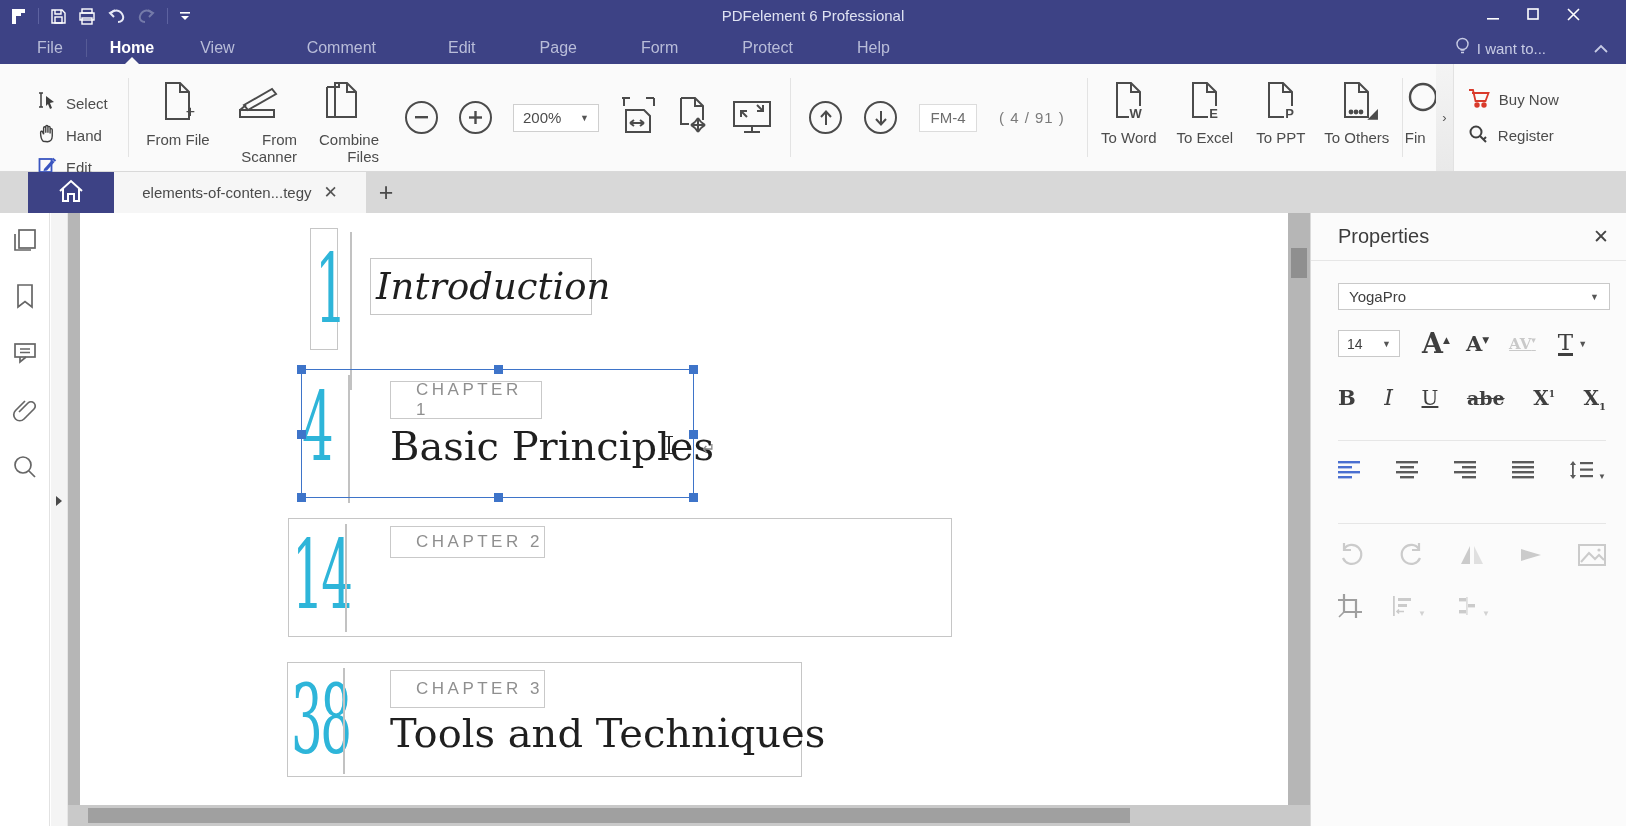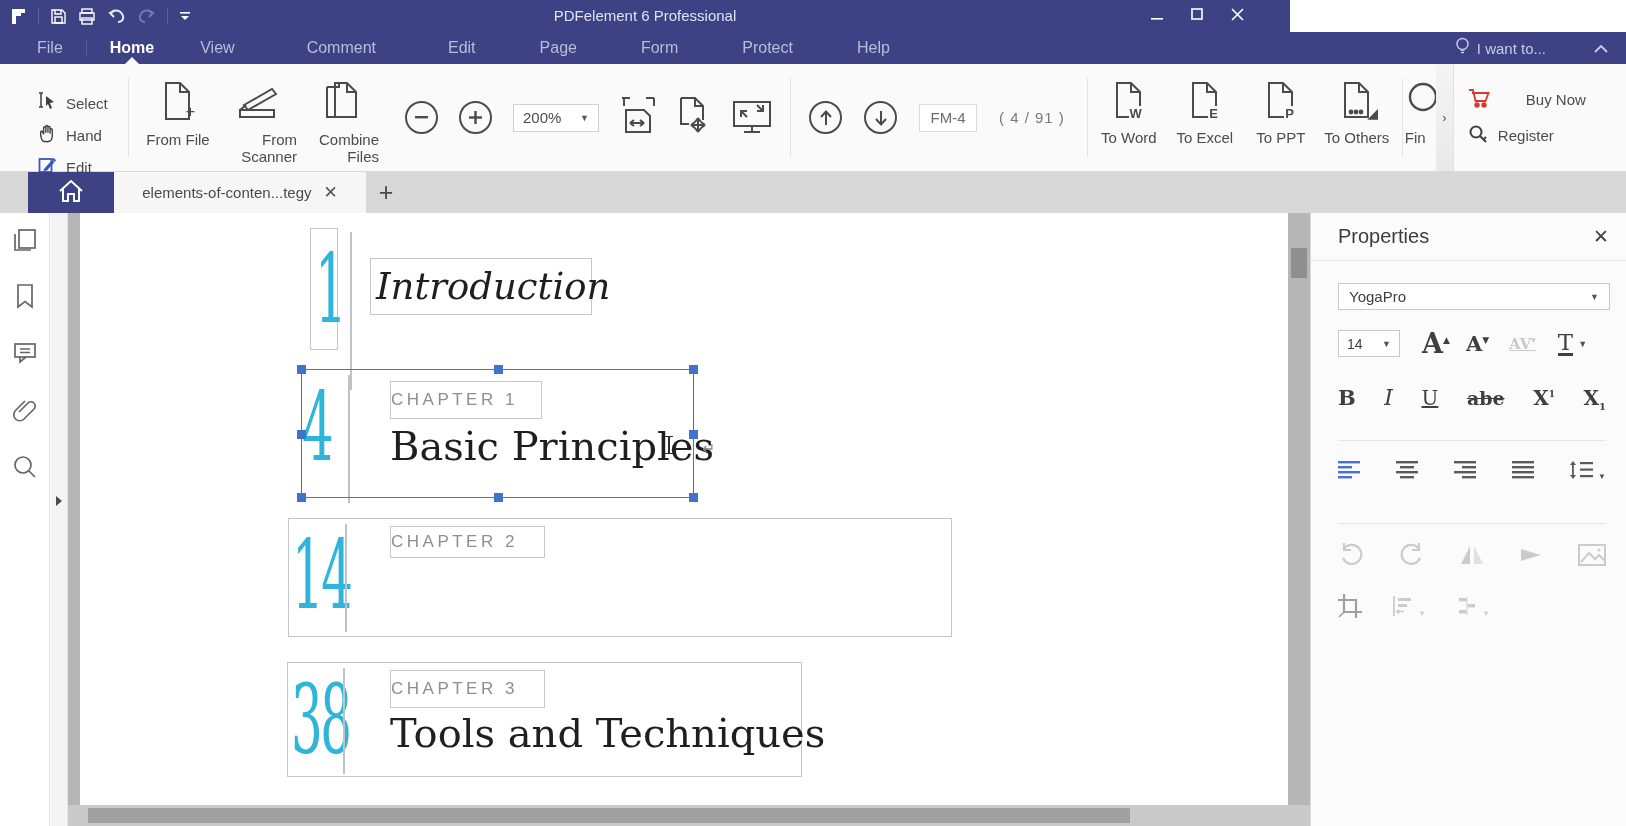--- a/index.html
+++ b/index.html
@@ -1,19 +1,19 @@
 <!DOCTYPE html>
 <html><head>
 <meta charset="utf-8">
 <style>
   * { margin:0; padding:0; box-sizing:border-box; }
   html,body { width:1626px; height:826px; overflow:hidden; font-family:"Liberation Sans",sans-serif; background:#fff; }
 
   
-  .titlebar { position:absolute; left:0; top:0; width:1290px; height:32px; background:#3d4285; display:flex; align-items:center; color:#fff; }
+  .titlebar { position:absolute; left:0; top:0; width:1626px; height:32px; background:#3d4285; display:flex; align-items:center; color:#fff; }
   .qa { display:flex; align-items:center; gap:11px; margin-left:10px; }
   .qa .vdiv { width:1px; height:16px; background:#5d62a0; }
   .qa svg { display:block; }
   .win-title { position:absolute; left:0; right:0; top:0; height:32px; line-height:32px; text-align:center; font-size:15px; color:#dfe2f2; pointer-events:none; }
   .win-controls { margin-left:auto; display:flex; align-items:center; gap:27px; margin-right:46px; }
   .win-controls span { font-size:14px; color:#fff; cursor:default; line-height:32px; }
 
   
   .menubar { position:absolute; left:0; top:32px; width:1626px; height:32px; background:#3d4285; display:flex; align-items:center; color:#b9bdd9; font-size:16px; }
   .menubar .mi { padding:0 23px; height:32px; line-height:32px; position:relative; cursor:default; }
@@ -38,21 +38,21 @@
   .pagegroup { display:flex; align-items:center; gap:22px; margin-left:18px; }
   .pagebox { width:58px; height:28px; background:#fff; border:1px solid #dcdcdc; display:flex; align-items:center; justify-content:center; color:#6e6e6e; }
   .pageind { color:#7a7a7a; letter-spacing:1px; }
   .convertgroup { display:flex; gap:2px; margin-left:4px; }
   .docletter { position:absolute; right:2px; bottom:1px; font-size:13px; font-weight:bold; color:#4b4b4b; background:#fafafa; padding-left:1px; }
   .findstub { width:33px; overflow:hidden; position:relative; padding-top:17px; }
   .findstub .lbl { margin-top:9px; margin-left:2px; }
   .ovstrip { width:17px; background:linear-gradient(#f4f4f4,#e9e9e9); display:flex; align-items:center; justify-content:center; color:#555; font-size:13px; }
   .rightgroup { flex:1; border-left:1px solid #e2e2e2; background:#fafafa; display:flex; flex-direction:column; justify-content:center; gap:13px; padding-left:14px; }
   .rightgroup .rrow { display:flex; align-items:center; gap:9px; cursor:default; }
-  .buy { color:#4c4c4c;margin-left:27px; } .reg { color:#4c4c4c; }
+  .buy { color:#4c4c4c; } .reg { color:#4c4c4c; }
 
   
   .tabbar { position:absolute; left:0; top:172px; width:1626px; height:41px; background:#d8d8d8; display:flex;padding-left:28px; }
   .hometab { width:86px; height:41px; background:#3d4285; display:flex; align-items:center; justify-content:center; cursor:default; }
   .doctab { width:252px; height:41px; background:#f6f6f6; display:flex; align-items:center; justify-content:center; gap:12px; color:#4a4a4a; font-size:15px; cursor:default; }
   .doctab .x { font-size:17px; color:#555; }
   .newtab { width:40px; display:flex; align-items:center; justify-content:center; font-size:25px; color:#4a4a4a; font-weight:300; cursor:default; }
 
   
   .main { position:absolute; left:0; top:213px; width:1626px; height:613px; }
@@ -64,21 +64,21 @@
   .docarea { position:absolute; left:68px; top:0; width:1242px; height:613px; background:#b6b6b6; }
   .page { position:absolute; left:12px; top:0; width:1208px; height:592px; background:#fff; }
   .vthumb { position:absolute; left:1223px; top:35px; width:16px; height:30px; background:#8f8f8f; }
   .hscroll { position:absolute; left:0; top:592px; width:1242px; height:21px; background:#c9c9c9; }
   .hthumb { position:absolute; left:20px; top:3px; width:1042px; height:15px; background:#a0a0a0; }
 
   
   .editbox { position:absolute; border:1px solid #c6c6c6; }
   .pnum { position:absolute; color:#2eb5d9; font-family:"DejaVu Serif",serif; font-size:96px; line-height:104px; transform:scaleX(.52); transform-origin:left top; letter-spacing:-5px; }
   .tocdiv { position:absolute; width:2px; background:#c2c2c2; }
-  .chlabel { position:absolute; border:1px solid #c9c9c9; display:flex; align-items:center; padding-left:0; color:#8f8f8f; font-size:17px; letter-spacing:3.5px; }
+  .chlabel { position:absolute; border:1px solid #c9c9c9; display:flex; align-items:center; padding-left:25px; color:#8f8f8f; font-size:17px; letter-spacing:3.5px; }
   .chtitle { position:absolute; font-family:"DejaVu Serif",serif; font-size:40px; color:#1f1f1f; white-space:nowrap; }
   .introtitle { position:absolute; font-family:"DejaVu Serif",serif; font-style:italic; font-size:37px; color:#1f1f1f; display:flex; align-items:center; padding-left:5px; border:1px solid #c6c6c6; }
   .selection { position:absolute; border:1px solid #3e74c9; }
   .handle { position:absolute; width:9px; height:9px; background:#3e74c9; }
   .retmark { position:absolute; color:#8a8a8a; font-size:16px; }
   .ibeam { position:absolute; width:14px; height:20px; }
   .ibeam::before { content:""; position:absolute; left:6px; top:2px; width:1.5px; height:16px; background:#2a2a2a; }
   .ibeam::after { content:""; position:absolute; left:2px; top:1px; width:9px; height:16px;
       border-top:1.5px solid #2a2a2a; border-bottom:1.5px solid #2a2a2a; border-left:none; border-right:none; }
 

